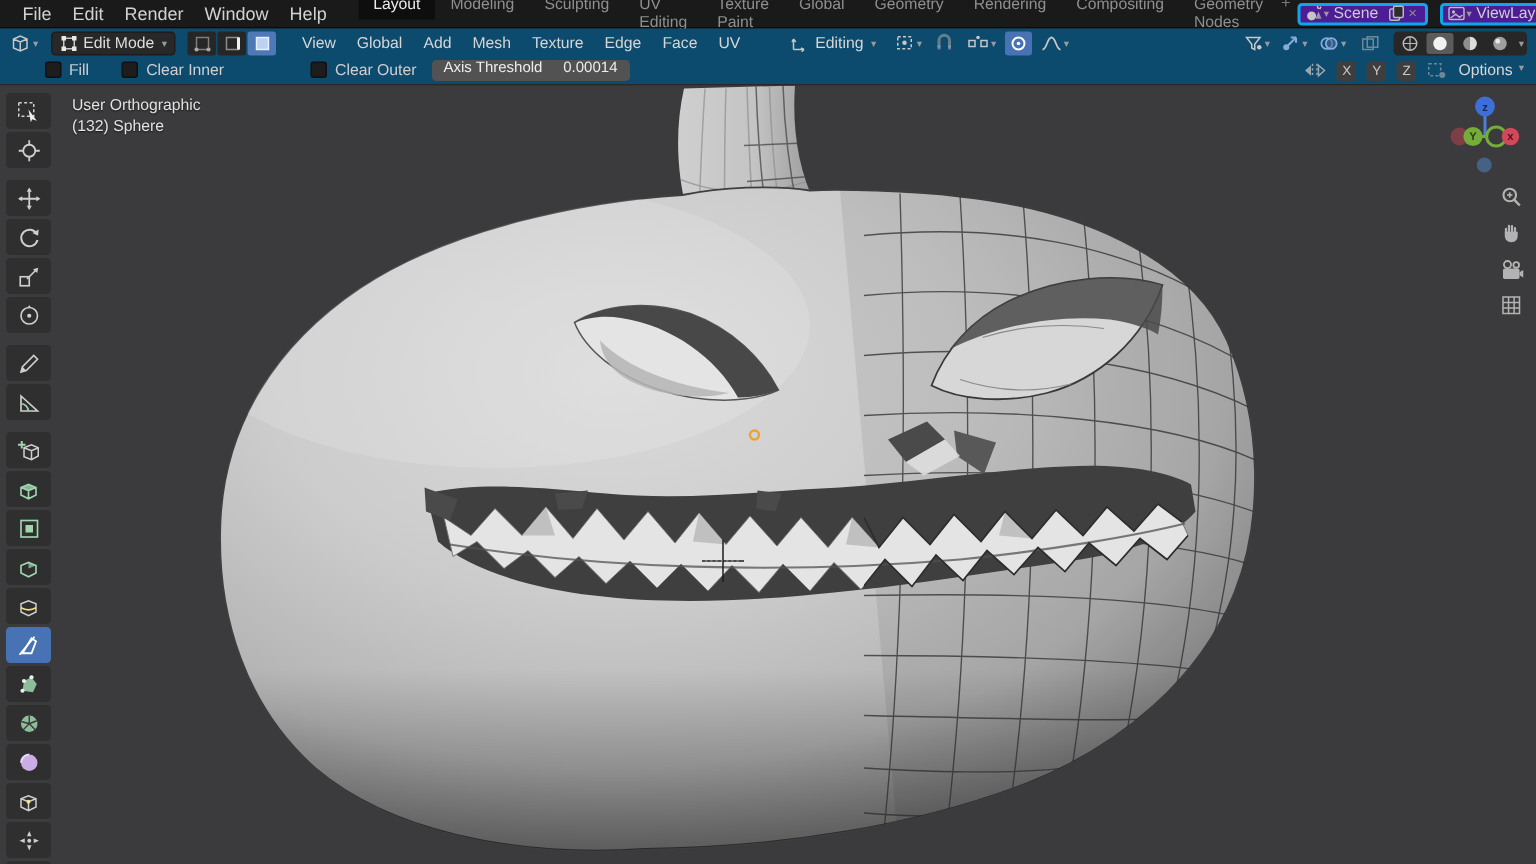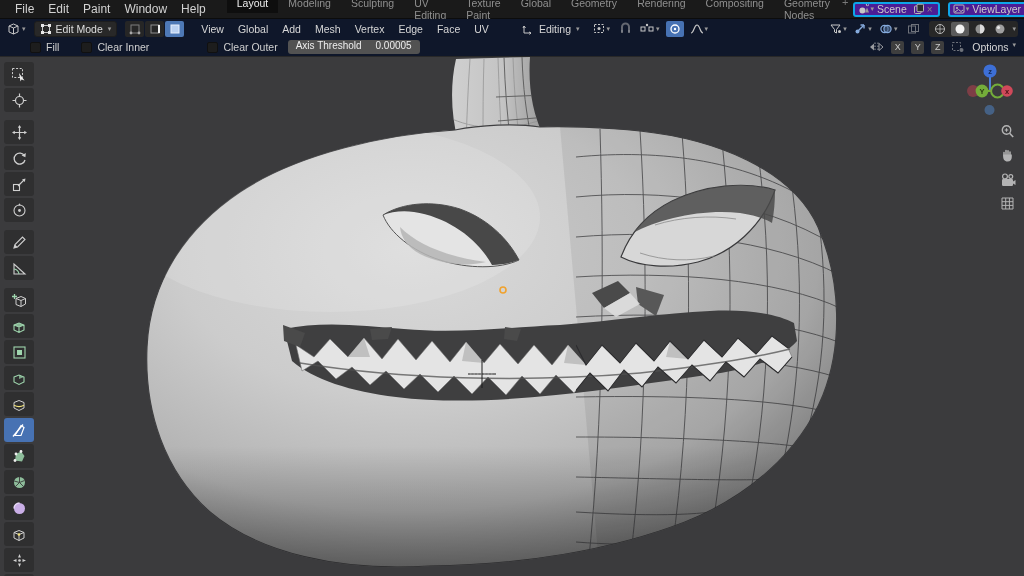--- a/index.html
+++ b/index.html
@@ -17,21 +17,21 @@
   .tab.active { background:#0e0e0e; color:#ececec; border-radius:4px 4px 0 0; }
   .tab-add { font-size:11px; color:#7a7a7a; padding:2px 4px 0 2px; }
   .idblock { display:flex; align-items:center; background:#4c1d95; border:2px solid #0ea5e9;
     border-radius:3px; height:15px; padding:0 3px; margin-left:8px; color:#cdcdcd; font-size:10.5px; }
   .idblock .lbl { padding:0 6px 0 3px; }
   .chev { font-size:7px; color:#9a9a9a; margin-left:1px; }
   .mini-ic { width:12px; height:12px; flex:none; }
   .x-ic { color:#8a8a8a; font-size:10px; padding:0 2px; }
 
   
-  .hrow { position:absolute; left:0; right:0; background:#0f172a; display:flex; align-items:center; }
+  .hrow { position:absolute; left:0; right:0; background:#0c4a6e; display:flex; align-items:center; }
   .row2 { top:19px; height:19px; padding:0 6px; }
   .row3 { top:38px; height:19px; padding:0 6px; border-bottom:1px solid #282828; }
   .hrow .menu { font-size:10.5px; color:#d6d6d6; padding:0 7px;text-align:center; }
   .iconbtn { display:flex; align-items:center; justify-content:center; height:16px; min-width:18px;
     border-radius:2px; color:#c7c7c7; }
   .iconbtn.blue { background:#4772b3; color:#fff; }
   .iconbtn.blueicon { color:#7fa5d8; }
   .dim { opacity:.55; }
   .modechip { display:flex; align-items:center; gap:4px; background:#282828; border:1px solid #1d1d1d;
     border-radius:3px; height:16px; padding:0 5px; color:#dedede; font-size:10.5px; margin-left:8px; }
@@ -40,21 +40,21 @@
     align-items:center; justify-content:center; }
   .selmode.active { background:#4e79b6; }
   .orient { display:flex; align-items:center; gap:4px; margin-left:26px; color:#d6d6d6; font-size:10.5px; }
   .cluster { display:flex; align-items:center; gap:6px; margin-left:12px; }
   .rightcluster { margin-left:auto; display:flex; align-items:center; gap:7px; }
   .shadegroup { display:flex; align-items:center; background:#272727; border-radius:3px; padding:1px 2px; gap:2px; }
   .shadebtn { width:18px; height:14px; border-radius:2px; display:flex; align-items:center; justify-content:center; }
   .shadebtn.active { background:#5b5b5b; }
 
   
-  .check { display:flex; align-items:flex-end; gap:5px; font-size:10.5px; color:#cfcfcf; }
+  .check { display:flex; align-items:flex-start; gap:5px; font-size:10.5px; color:#cfcfcf; }
   .checkbox { width:11px; height:11px; background:#1d1d1d; border:1px solid #101010; border-radius:2px; }
   .slider { display:flex; align-items:flex-start; justify-content:space-between; width:132px; height:14px;
     background:#525252; border-radius:3px; padding:0 8px; font-size:10px; color:#ededed; margin-left:10px; }
   .xyzbtn { width:13px; height:13px; border-radius:2px; background:#3e3e3e; color:#c9c9c9; font-size:9px;
     display:flex; align-items:center; justify-content:center; }
   .options { display:flex; align-items:flex-start; gap:3px; font-size:10.5px; color:#d6d6d6; padding-right:2px; }
 
   
   .viewport { position:absolute; top:57px; left:0; width:1024px; height:519px; background:#3b3b3d; overflow:hidden; }
   .scene-svg { position:absolute; top:0; left:0; }
@@ -78,21 +78,21 @@
 <div class="app">
 
   <div class="topbar">
     <svg class="logo" viewBox="0 0 18 14">
       <ellipse cx="10.5" cy="8" rx="6.5" ry="5" fill="none" stroke="#c9c9c9" stroke-width="1.6"></ellipse>
       <circle cx="12" cy="8" r="2.2" fill="#c9c9c9"></circle>
       <path d="M1,4 L9,3.4 L5,7 Z" fill="#c9c9c9"></path>
     </svg>
     <span class="menu">File</span>
     <span class="menu">Edit</span>
-    <span class="menu">Paint</span>
+    <span class="menu">Render</span>
     <span class="menu">Window</span>
     <span class="menu">Help</span>
 
     <div class="tabs">
       <span class="tab active">Layout</span>
       <span class="tab">Modeling</span>
       <span class="tab">Sculpting</span>
       <span class="tab">UV Editing</span>
       <span class="tab">Texture Paint</span>
       <span class="tab">Global</span>
@@ -168,21 +168,21 @@
         <svg width="12" height="12" viewBox="0 0 12 12">
           <rect x="2" y="2" width="8" height="8" fill="#bcd2f2" stroke="#e8f0fc" stroke-width="1"></rect>
         </svg>
       </div>
     </div>
 
     <span class="menu" style="margin-left:10px;">View</span>
     <span class="menu">Global</span>
     <span class="menu">Add</span>
     <span class="menu">Mesh</span>
-    <span class="menu">Vertex</span>
+    <span class="menu">Texture</span>
     <span class="menu">Edge</span>
     <span class="menu">Face</span>
     <span class="menu">UV</span>
 
     <div class="orient">
       <svg width="13" height="12" viewBox="0 0 13 12">
         <path d="M2,10 L2,3 M2,10 L9,10 M2,3 L1,5 M2,3 L3.5,5 M9,10 L7,9 M9,10 L7.5,11.5" stroke="#c7c7c7" stroke-width="1" fill="none"></path>
       </svg>
       <span>Editing</span>
       <span class="chev">▾</span>
@@ -291,21 +291,21 @@
     <div class="check" style="margin-left:22px;">
       <span class="checkbox"></span>
       <span>Clear Inner</span>
     </div>
     <div class="check" style="margin-left:22px;padding-left:36px;">
       <span class="checkbox"></span>
       <span>Clear Outer</span>
     </div>
     <div class="slider">
       <span>Axis Threshold</span>
-      <span>0.00005</span>
+      <span>0.00014</span>
     </div>
 
     <div class="rightcluster">
       <svg width="15" height="12" viewBox="0 0 15 12" opacity=".8">
         <path d="M6,1.5 L6,10.5 M9,1.5 L9,10.5" stroke="#bdbdbd" stroke-width="1" stroke-dasharray="1.5 1.5"></path>
         <path d="M5,2.5 L1,6 L5,9.5 Z" fill="#bdbdbd"></path>
         <path d="M10,2.5 L14,6 L10,9.5 Z" fill="none" stroke="#bdbdbd" stroke-width="1"></path>
       </svg>
       <span class="xyzbtn">X</span>
       <span class="xyzbtn">Y</span>
@@ -440,20 +440,24 @@
 
         <circle cx="503" cy="233" r="3" fill="none" stroke="#f0a22e" stroke-width="1.6"></circle>
         <g stroke="#1c1c1c" stroke-width="1">
           <line x1="482" y1="303" x2="482" y2="331"></line>
           <line x1="468" y1="317" x2="496" y2="317"></line>
           <line x1="470" y1="317" x2="494" y2="317" stroke="#e8e8e8" stroke-width=".4" stroke-dasharray="1.5 2"></line>
         </g>
       </g>
     </svg>
 
+    <div class="overlaytext">
+      <div>User Orthographic</div>
+      <div>(132) Sphere</div>
+    </div>
 
     <div class="toolbar">
       <div class="tool">
         <svg width="16" height="15" viewBox="0 0 16 15">
           <rect x="1.5" y="1.5" width="10" height="9" fill="none" stroke="#cfcfcf" stroke-width="1" stroke-dasharray="2 1.6"></rect>
           <path d="M8,6 L13.5,13.5 L10.5,12.5 L9.5,14.5 Z" fill="#eeeeee"></path>
         </svg>
       </div>
       <div class="tool">
         <svg width="15" height="15" viewBox="0 0 15 15">

